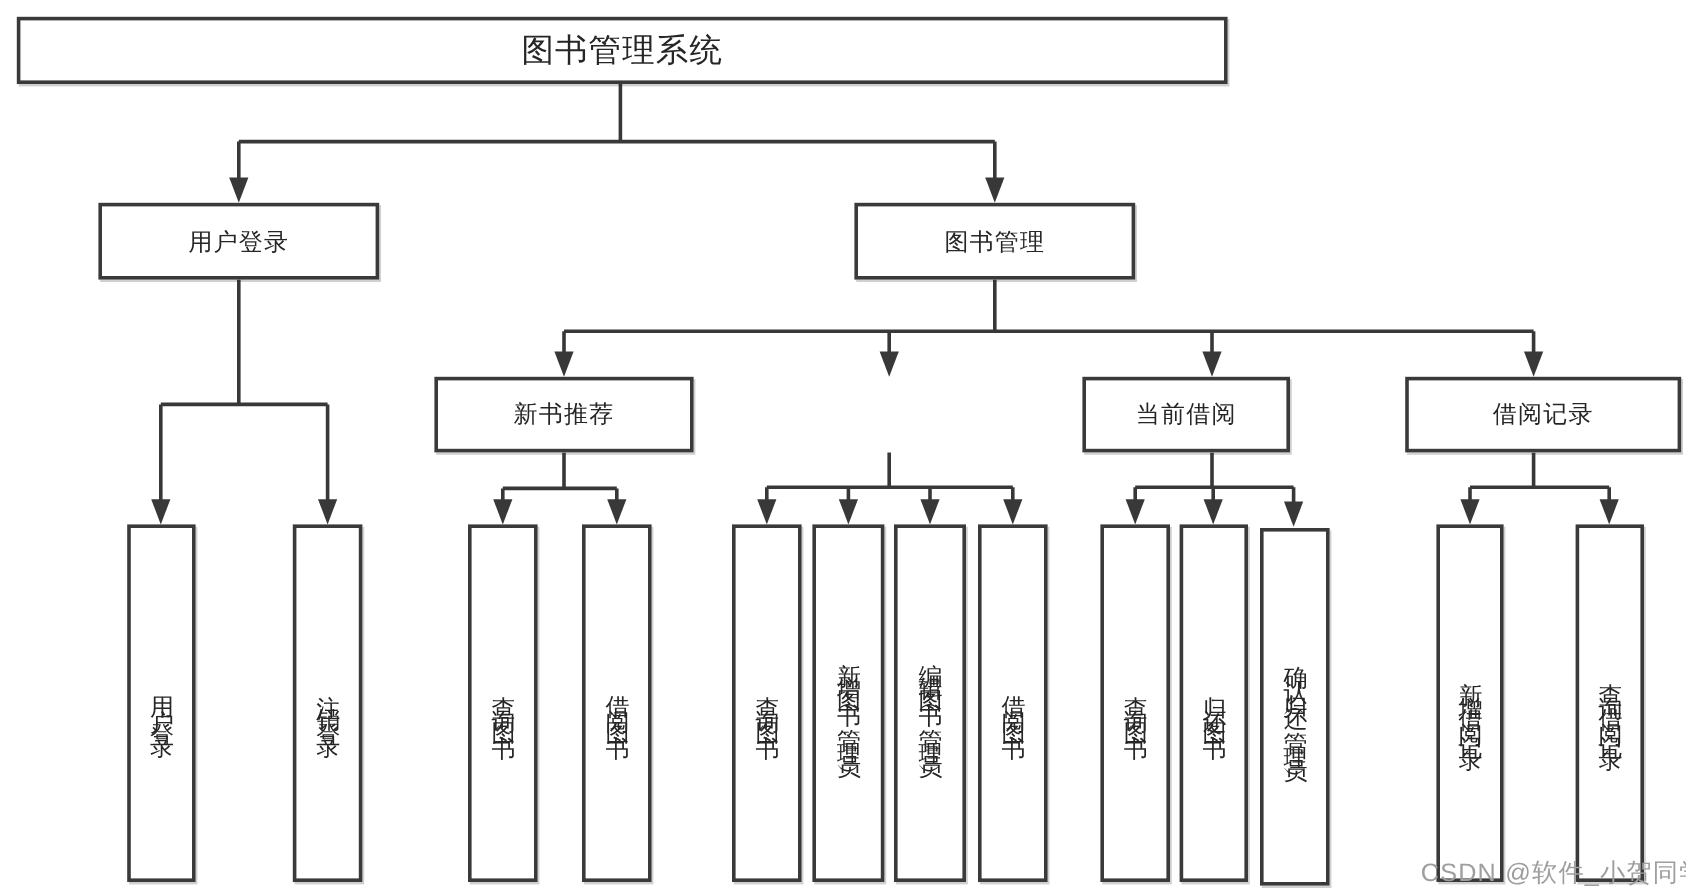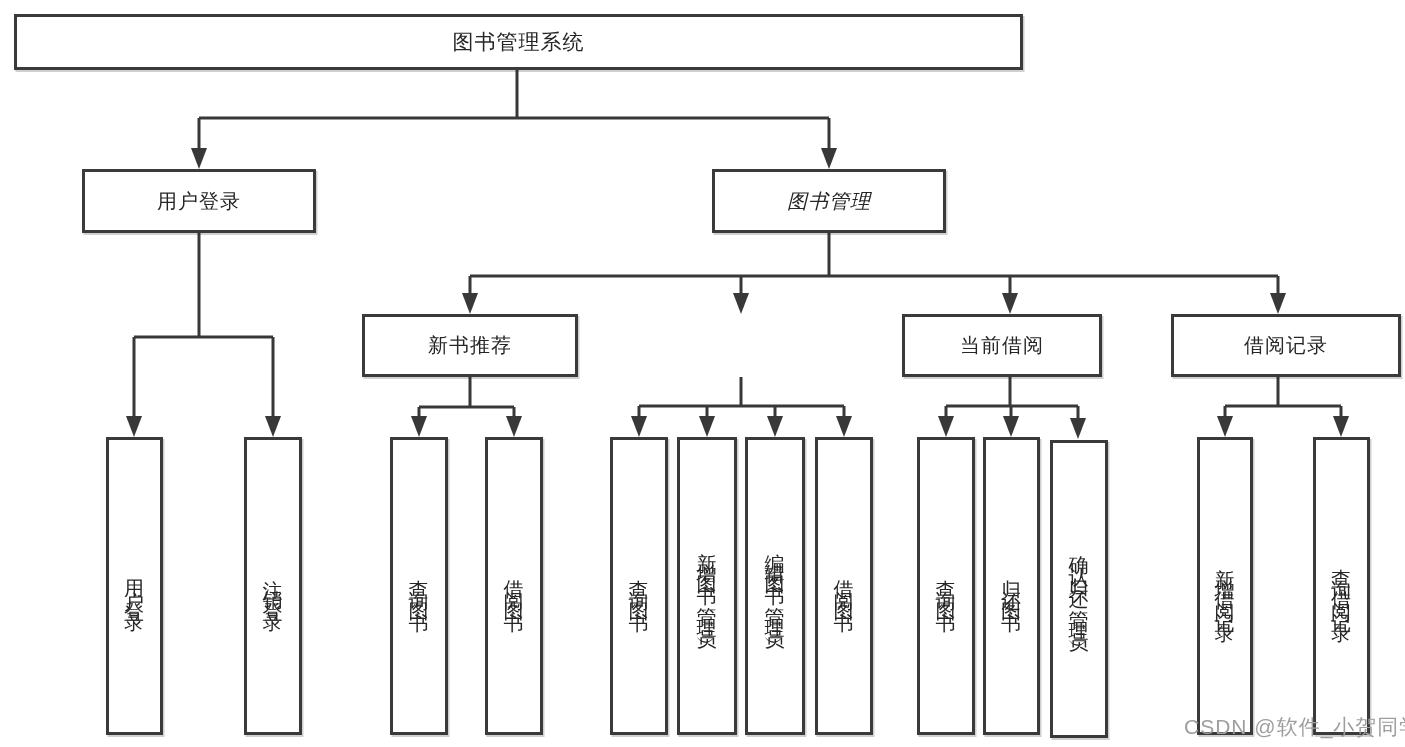--- a/index.html
+++ b/index.html
@@ -29,21 +29,21 @@
     border: 3px solid #3a3a3a;
     box-shadow: 1.5px 2px 0 rgba(40,40,40,0.22);
     display: flex;
     align-items: center;
     justify-content: center;
     z-index: 2;
     font-size: 20px;
     letter-spacing: 1px;
     white-space: nowrap;
   }
-  .node.root { font-size: 21px; }
+  .node.root { font-size: 27px; }
   .leaf {
     top: 437px;
     height: 298px;
   }
   .vtext {
     writing-mode: vertical-rl;
     text-orientation: mixed;
     letter-spacing: 11px;
     font-size: 20px;
     line-height: 1;
@@ -123,28 +123,28 @@
     </g>
   </svg>
 
   <div class="node root" style="left:14px; top:14px; width:1009px; height:56px;">
     <span>图书管理系统</span>
   </div>
 
   <div class="node" style="left:82px; top:169px; width:234px; height:64px;">
     <span>用户登录</span>
   </div>
-  <div class="node" style="left:712px; top:169px; width:234px; height:64px;font-style:italic;">
+  <div class="node" style="left:712px; top:169px; width:234px; height:64px;">
     <span>图书管理</span>
   </div>
 
   <div class="node" style="left:362px; top:314px; width:216px; height:63px;font-family:Liberation Mono, monospace;">
     <span>新书推荐</span>
   </div>
-  <div class="node" style="left:902px; top:314px; width:200px; height:63px;">
+  <div class="node" style="left:902px; top:314px; width:173px; height:63px;">
     <span>当前借阅</span>
   </div>
   <div class="node" style="left:1171px; top:314px; width:230px; height:63px;">
     <span>借阅记录</span>
   </div>
 
   <div class="node leaf" style="left:106px; width:57px;">
     <span class="vtext">用户登录</span>
   </div>
   <div class="node leaf" style="left:244px; width:58px;">

